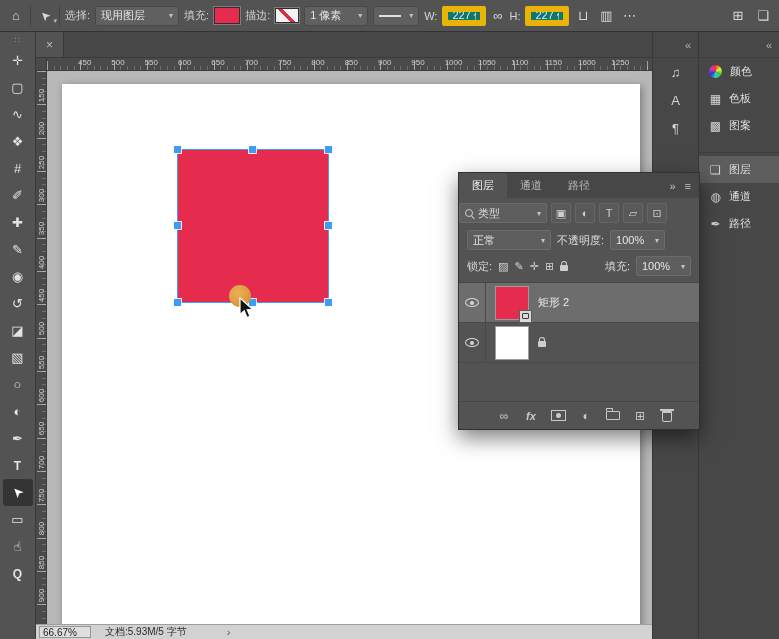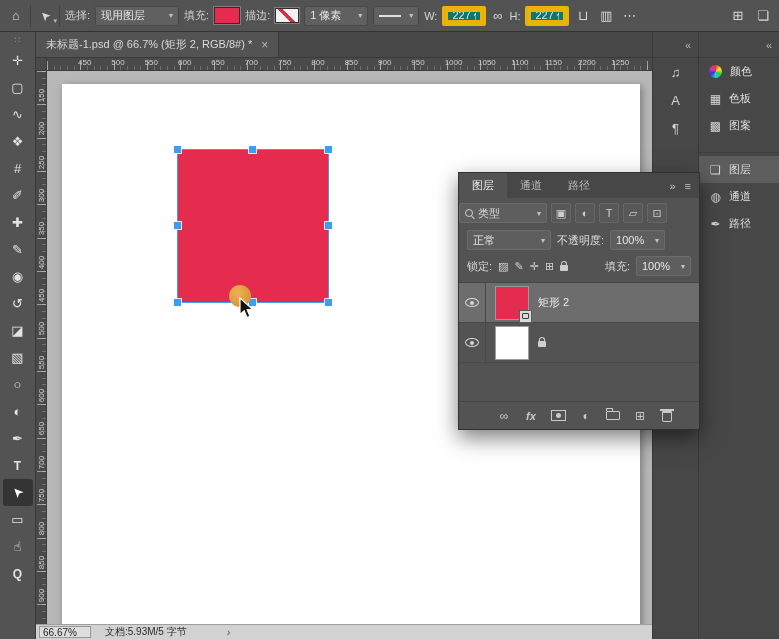--- a/index.html
+++ b/index.html
@@ -236,21 +236,20 @@
           </div>
           <div class="tool" data-name="zoom-tool" style="--i: 19;">
             <span data-name="tool-icon">Q</span>
           </div>
         </div>
     </div>
 
     <div class="doc-area" data-name="document-area">
       <div class="tabbar" data-name="document-tab-bar">
         <div class="tab" data-name="document-tab">
-          <span data-name="document-title">未标题-1.psd @ 66.7% (矩形 2, RGB/8#) *</span>
           <span class="tab-close" data-name="close-icon">×</span>
         </div>
       </div>
       <div class="viewport" data-name="canvas-viewport">
         <div class="ruler-corner" data-name="ruler-origin-corner"></div>
         <div class="ruler-h" data-name="horizontal-ruler">
 
         <span class="rh-num" data-name="ruler-label" style="--i: 0;">450</span>
             <span class="rh-num" data-name="ruler-label" style="--i: 1;">500</span>
             <span class="rh-num" data-name="ruler-label" style="--i: 2;">550</span>
@@ -259,21 +258,21 @@
             <span class="rh-num" data-name="ruler-label" style="--i: 5;">700</span>
             <span class="rh-num" data-name="ruler-label" style="--i: 6;">750</span>
             <span class="rh-num" data-name="ruler-label" style="--i: 7;">800</span>
             <span class="rh-num" data-name="ruler-label" style="--i: 8;">850</span>
             <span class="rh-num" data-name="ruler-label" style="--i: 9;">900</span>
             <span class="rh-num" data-name="ruler-label" style="--i: 10;">950</span>
             <span class="rh-num" data-name="ruler-label" style="--i: 11;">1000</span>
             <span class="rh-num" data-name="ruler-label" style="--i: 12;">1050</span>
             <span class="rh-num" data-name="ruler-label" style="--i: 13;">1100</span>
             <span class="rh-num" data-name="ruler-label" style="--i: 14;">1150</span>
-            <span class="rh-num" data-name="ruler-label" style="--i: 15;">2200</span>
+            <span class="rh-num" data-name="ruler-label" style="--i: 15;">1600</span>
             <span class="rh-num" data-name="ruler-label" style="--i: 16;">1250</span>
           </div>
         <div class="ruler-v" data-name="vertical-ruler">
 
         <span class="rv-num" data-name="ruler-label" style="--i: 0;">150</span>
             <span class="rv-num" data-name="ruler-label" style="--i: 1;">200</span>
             <span class="rv-num" data-name="ruler-label" style="--i: 2;">250</span>
             <span class="rv-num" data-name="ruler-label" style="--i: 3;">300</span>
             <span class="rv-num" data-name="ruler-label" style="--i: 4;">350</span>
             <span class="rv-num" data-name="ruler-label" style="--i: 5;">400</span>

